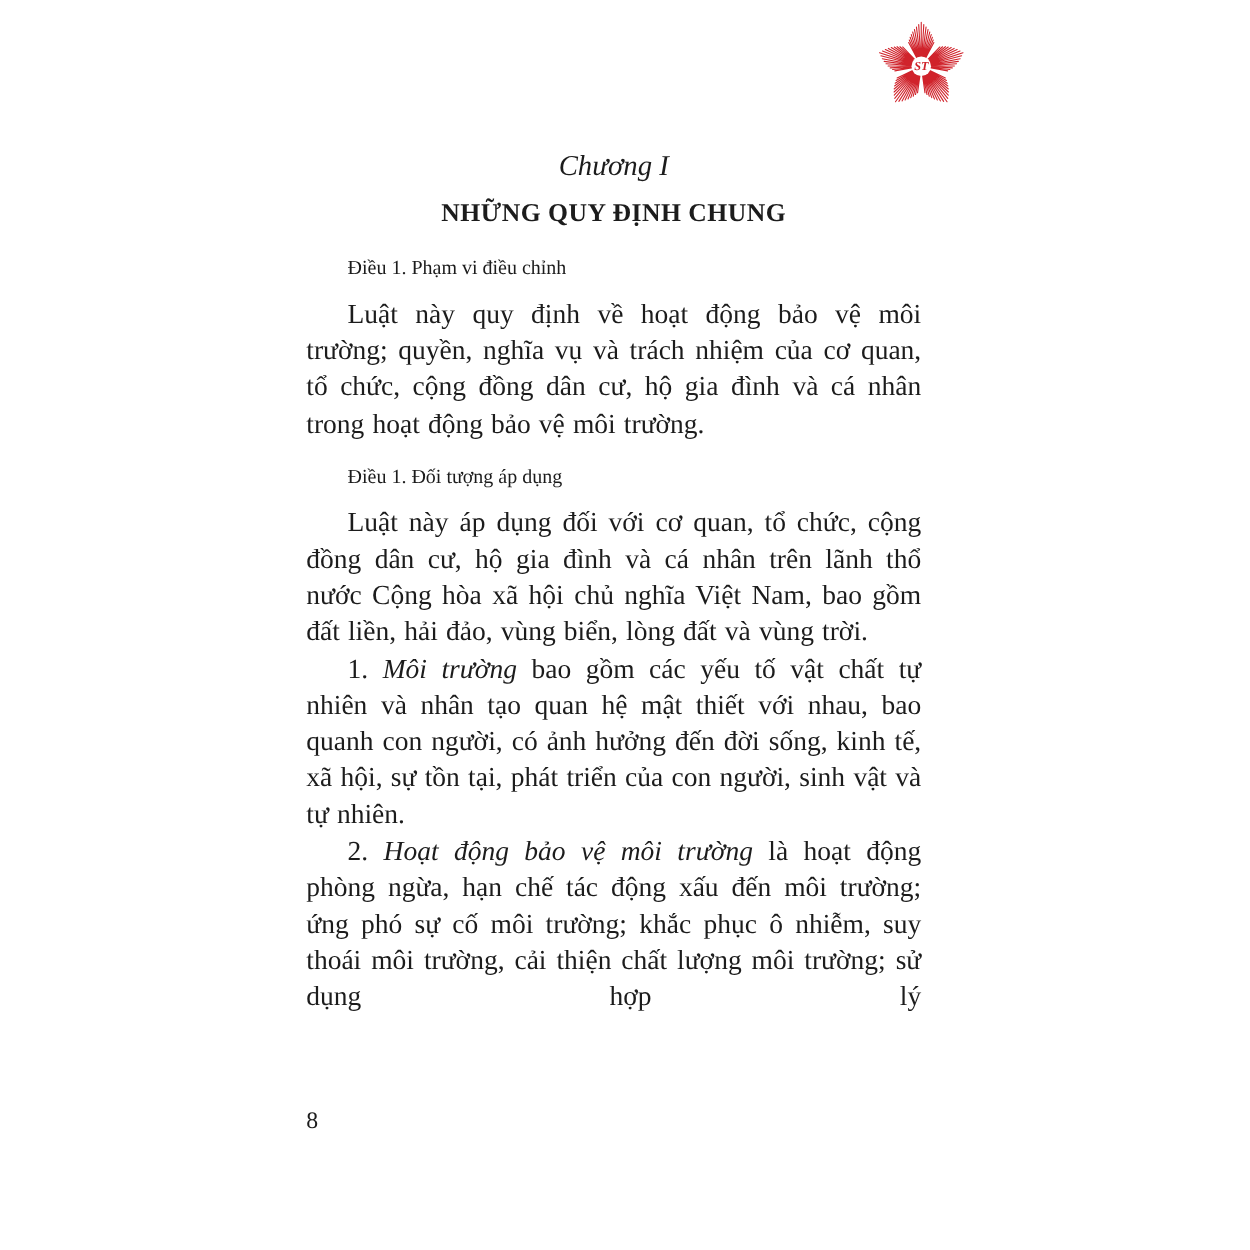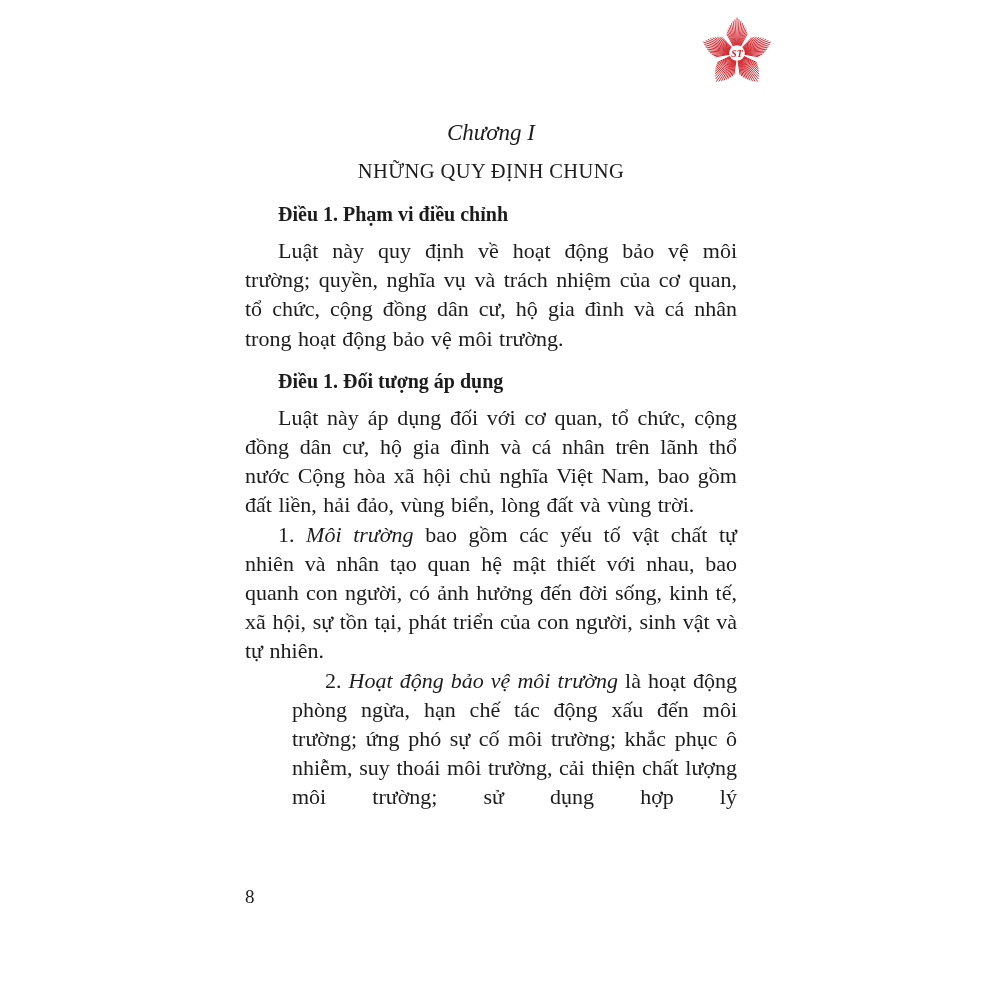--- a/index.html
+++ b/index.html
@@ -10,33 +10,33 @@
     -webkit-font-smoothing:antialiased;
   }
   .page{position:absolute;inset:0;background:#ffffff;overflow:hidden;}
   .logo{position:absolute;left:698px;top:14px;width:78px;height:78px;}
   .content{position:absolute;left:245px;top:118px;width:492px;}
   .chapter-label{
     text-align:center;font-weight:normal;font-style:italic;
     font-size:23px;line-height:30px;margin:0 0 8px 0;
   }
   .chapter-title{
-    text-align:center;font-weight:normal;font-size:20.5px;line-height:30px;
+    text-align:center;font-weight:bold;font-size:20.5px;line-height:30px;
     margin:0 0 14px 0;letter-spacing:0.4px;
   }
   .article-heading{
-    font-weight:bold;font-size:20px;line-height:29px;
+    font-weight:normal;font-size:16px;line-height:29px;
     margin:14px 0 7px 0;text-indent:33px;
   }
   .para{
     font-size:22px;line-height:29.2px;margin:0;
     text-align:justify;text-indent:33px;word-spacing:1px;
   }
   .para i{font-style:italic;}
-  .para.continues{text-align-last:justify;margin-left:47px;}
+  .para.continues{text-align-last:justify;}
   .page-number{
     position:absolute;left:245px;top:883px;font-size:19px;line-height:28px;
   }
 </style>
 </head>
 <body>
 
 <div class="page">
 
   <div class="logo">

